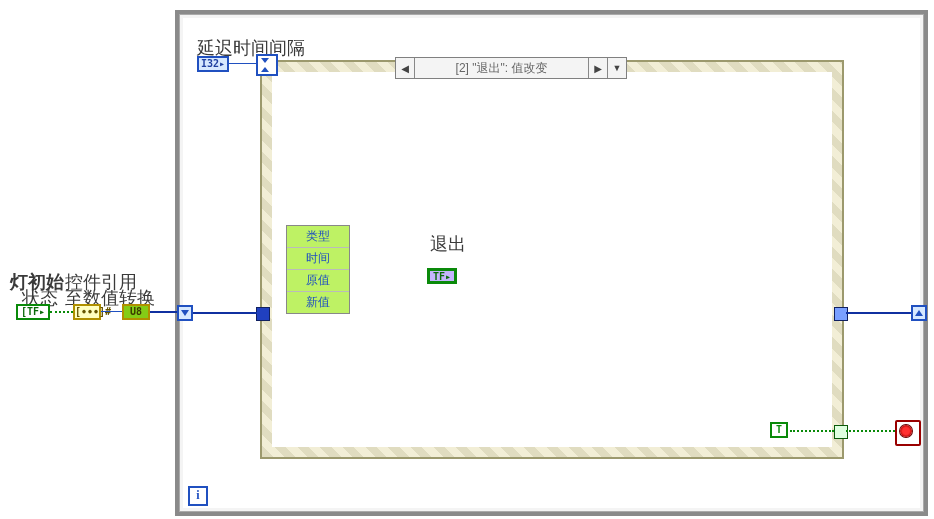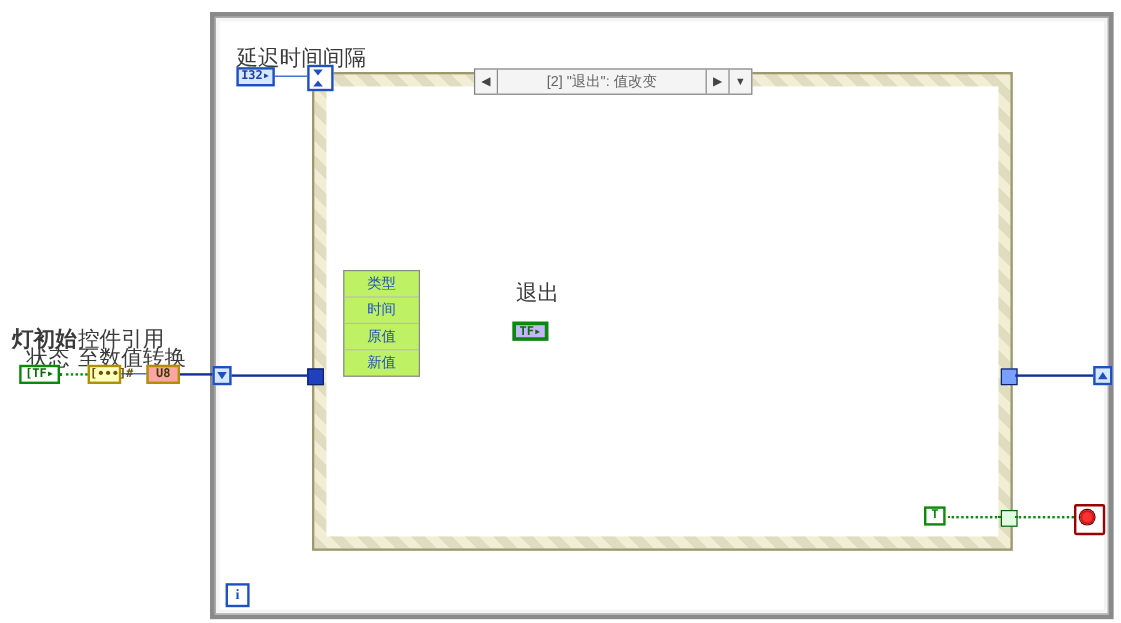--- a/index.html
+++ b/index.html
@@ -71,21 +71,21 @@
     padding: 0;
     text-align: center;
     line-height: 12px;
     box-sizing: border-box;
   }
 
   .tf-term    { background:#c4b5fd; border-color:#0a8a0a; color:#0a6a0a; width:30px; height:16px; }
   .tf-term::before { content:""; position:absolute; left:-4px; top:0; bottom:0; width:0; }
   .bracket-tf { border-color:#0a8a0a; color:#0a6a0a; width:34px; height:16px; background:#fff; }
   .dots-box   { background:#ffffc0; border-color:#b09000; color:#665500; width:28px; height:16px; }
-  .u8-box     { background:#fca5a5; border-color:#b09000; color:#3a3a00; width:28px; height:16px; }
+  .u8-box     { background:#84cc16; border-color:#b09000; color:#3a3a00; width:28px; height:16px; }
   .i32-box    { background:#d6e8ff; border-color:#2050c0; color:#2040a0; width:32px; height:16px; }
   .t-const    { background:#ffffff; border-color:#0a8a0a; color:#0a8a0a; width:18px; height:16px; }
 
   
   .hourglass {
     position:absolute;
     width:18px; height:18px;
     background:#fff;
     border:2px solid #2050c0;
   }

